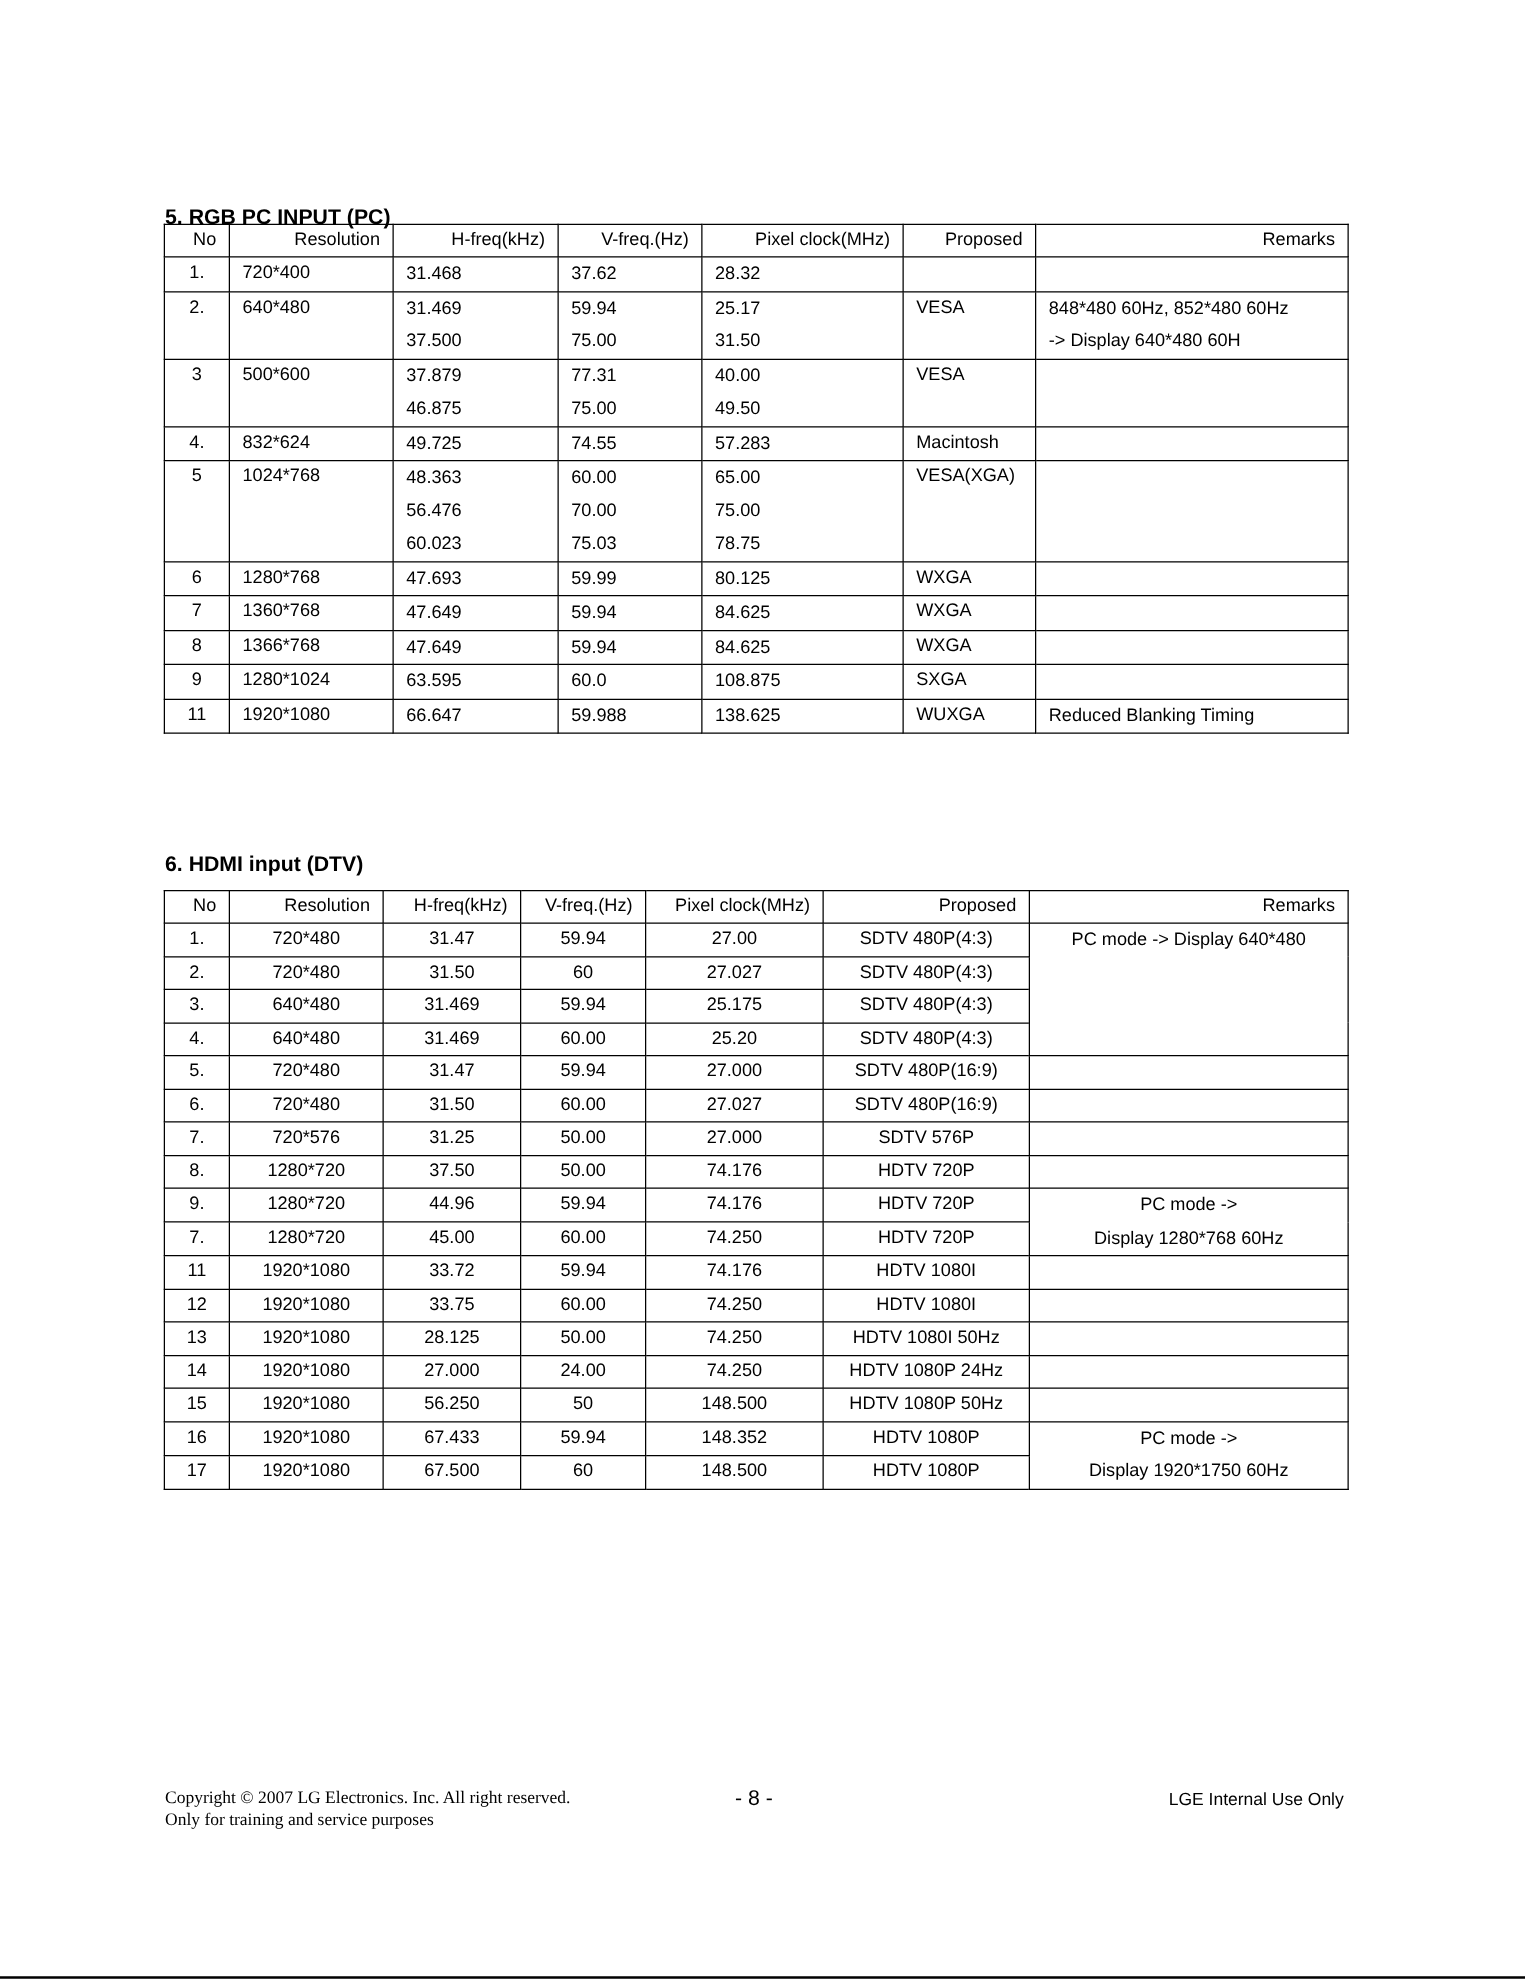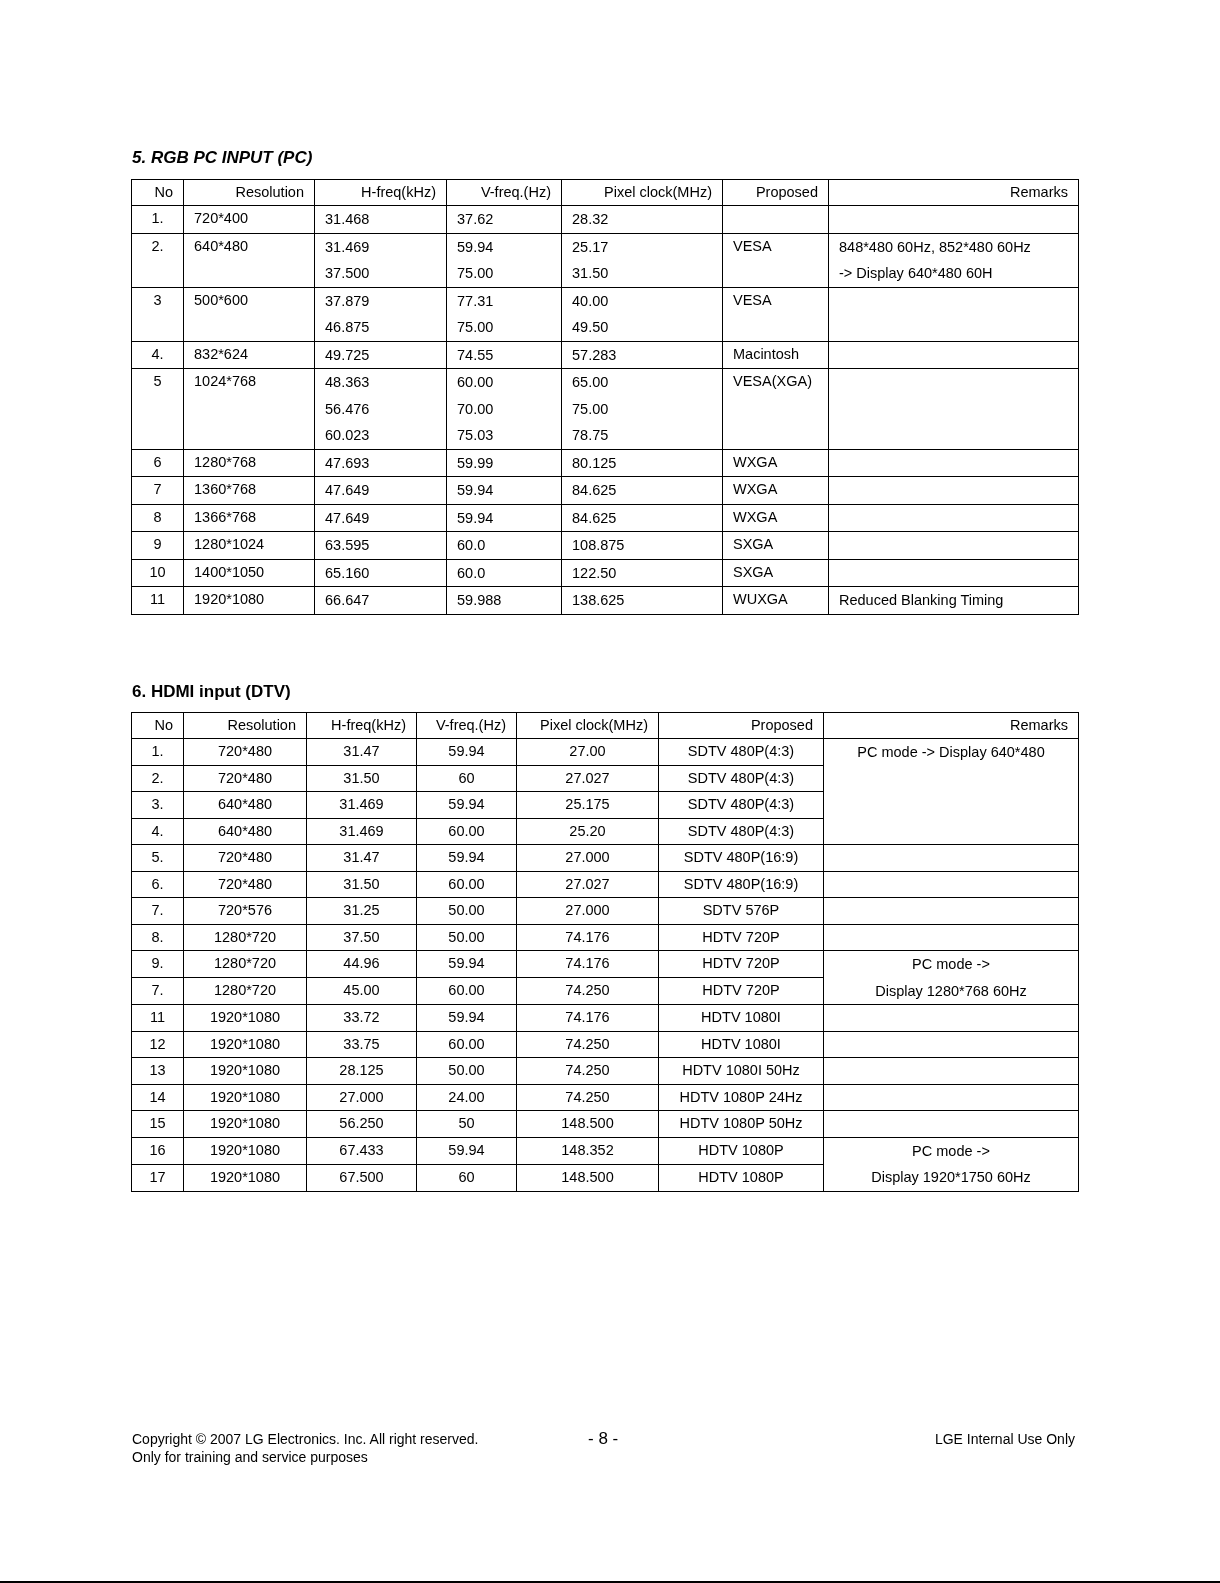--- a/index.html
+++ b/index.html
@@ -3,40 +3,40 @@
 <meta charset="utf-8">
 <style>
   html, body { margin: 0; padding: 0; background: #ffffff; }
   body {
     width: 1220px; height: 1583px; position: relative; overflow: hidden;
     font-family: "Liberation Sans", "DejaVu Sans", sans-serif; color: #000;
   }
   .section-title {
     position: absolute; left: 132px; font-size: 17px; font-weight: bold; margin: 0;
   }
-  #title-pc { top: 148px; font-style: italic; }
+  #title-pc { top: 164px; }
   #title-hdmi { top: 682px; }
   table {
     position: absolute; left: 131px; width: 947px;
     border-collapse: collapse; font-size: 14.5px; table-layout: fixed;
   }
   #table-pc { top: 179px; }
   #table-hdmi { top: 712px; }
   th, td {
     border: 1px solid #000; padding: 0 10px; height: 25.5px; font-weight: normal;
     vertical-align: top; line-height: 25.5px; white-space: nowrap; overflow: hidden;
   }
   th { text-align: right; height: 25px; line-height: 25px; }
   #table-pc td { text-align: left; }
   #table-pc td.no { text-align: center; }
   #table-hdmi td { text-align: center; }
   #table-hdmi td.remark { text-align: center; }
   td .line { display: block; height: 26.5px; line-height: 26.5px; }
   .footer { position: absolute; font-size: 14px; line-height: 18px; }
-  #footer-left { left: 132px; top: 1430px; }
+  #footer-left { left: 132px; top: 1430px; font-family: Liberation Serif, serif; }
   #footer-center { left: 588px; top: 1430px; font-size: 17px; }
   #footer-right { right: 145px; top: 1430px; }
   .bottom-rule { position: absolute; left: 0; right: 0; top: 1581px; height: 2px; background: #000; }
 </style>
 </head>
 <body>
 
 <h2 class="section-title" id="title-pc">5. RGB PC INPUT (PC)</h2>
 <table id="table-pc">
   <colgroup>
@@ -204,35 +204,20 @@
         <td>
           <span class="line">60.0</span>
         </td>
         <td>
           <span class="line">108.875</span>
         </td>
         <td>SXGA</td>
         <td></td>
       </tr>
       <tr>
-        <td class="no">10</td>
-        <td>1400*1050</td>
-        <td>
-          <span class="line">65.160</span>
-        </td>
-        <td>
-          <span class="line">60.0</span>
-        </td>
-        <td>
-          <span class="line">122.50</span>
-        </td>
-        <td>SXGA</td>
-        <td></td>
-      </tr>
-      <tr>
         <td class="no">11</td>
         <td>1920*1080</td>
         <td>
           <span class="line">66.647</span>
         </td>
         <td>
           <span class="line">59.988</span>
         </td>
         <td>
           <span class="line">138.625</span>

